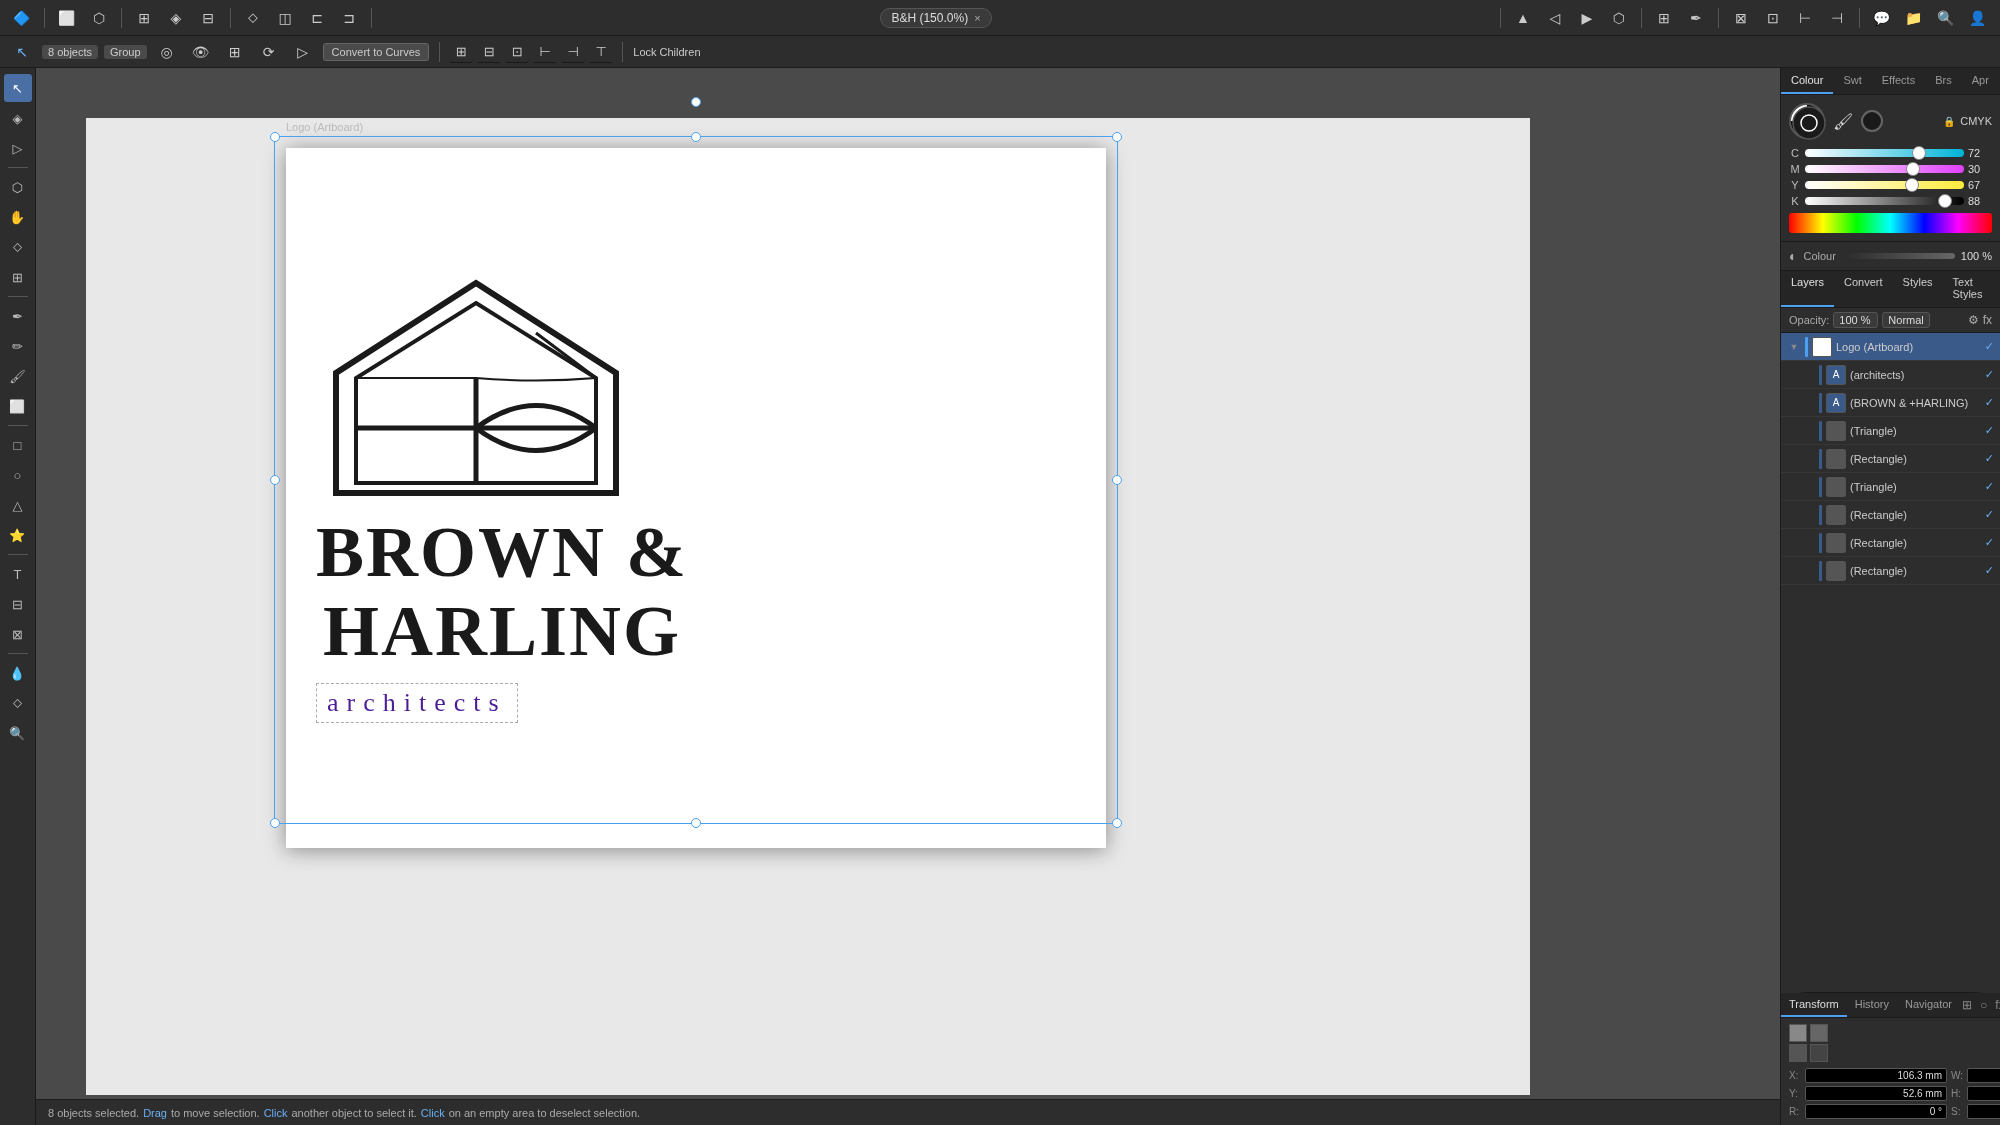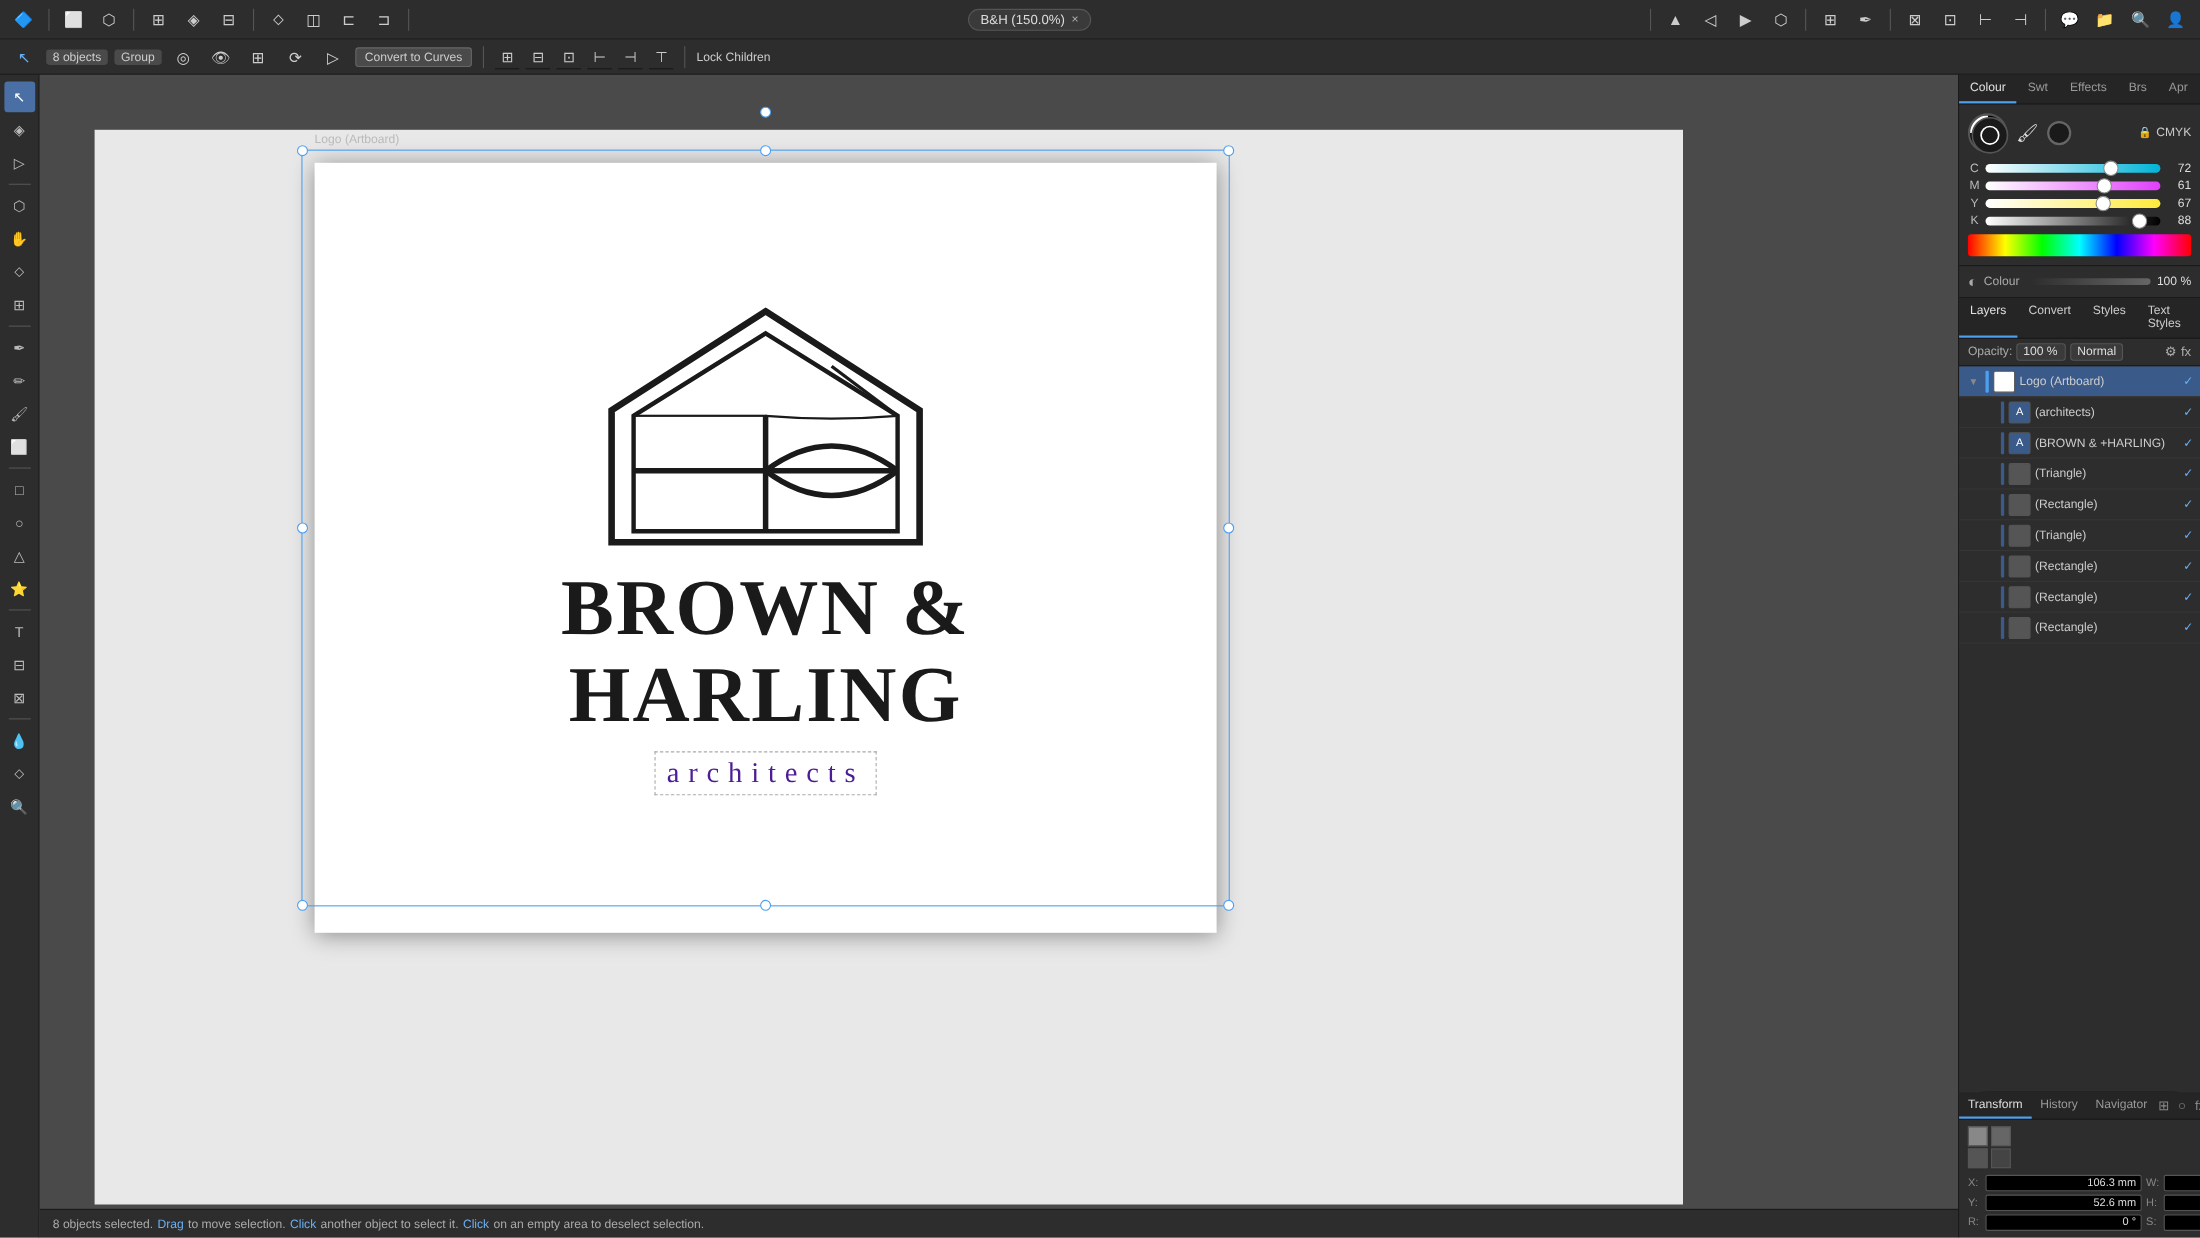--- a/index.html
+++ b/index.html
@@ -124,21 +124,21 @@
       top: -40px; left: calc(50% - 5px);
       background: white;
     }
 
     
     .logo-container {
       position: absolute;
       top: 0; left: 0; right: 0; bottom: 0;
       display: flex;
       flex-direction: column;
-      align-items: center;
+      align-items: flex-start;
       justify-content: center;
       padding: 30px;
     }
     .house-logo {
       width: 320px; height: 230px;
       margin-bottom: 10px;
     }
     .company-name {
       font-size: 72px;
       font-family: Georgia, 'Times New Roman', serif;
@@ -266,21 +266,21 @@
       width: 14px; height: 14px;
       background: white;
       border-radius: 50%;
       border: 1px solid #888;
       transform: translateX(-50%);
     }
     .color-value {
       width: 24px;
       font-size: 11px;
       color: #ddd;
-      text-align: right;
+      text-align: left;
     }
 
     .color-spectrum {
       width: 100%;
       height: 20px;
       border-radius: 3px;
       margin-top: 6px;
       background: linear-gradient(to right, #ff0000, #ffff00, #00ff00, #00ffff, #0000ff, #ff00ff, #ff0000);
     }
 
@@ -635,21 +635,21 @@
         </div>
         <span class="color-value">72</span>
       </div>
 
       <div class="color-slider-row">
         <span class="color-slider-label">M</span>
         <div class="color-slider">
           <div class="color-slider-track" style="background: linear-gradient(to right, #ffffff, #e040fb);"></div>
           <div class="slider-thumb" style="left: 68%;"></div>
         </div>
-        <span class="color-value">61</span>
+        <span class="color-value">30</span>
       </div>
 
       <div class="color-slider-row">
         <span class="color-slider-label">Y</span>
         <div class="color-slider">
           <div class="color-slider-track" style="background: linear-gradient(to right, #ffffff, #ffeb3b);"></div>
           <div class="slider-thumb" style="left: 67%;"></div>
         </div>
         <span class="color-value">67</span>
       </div>

